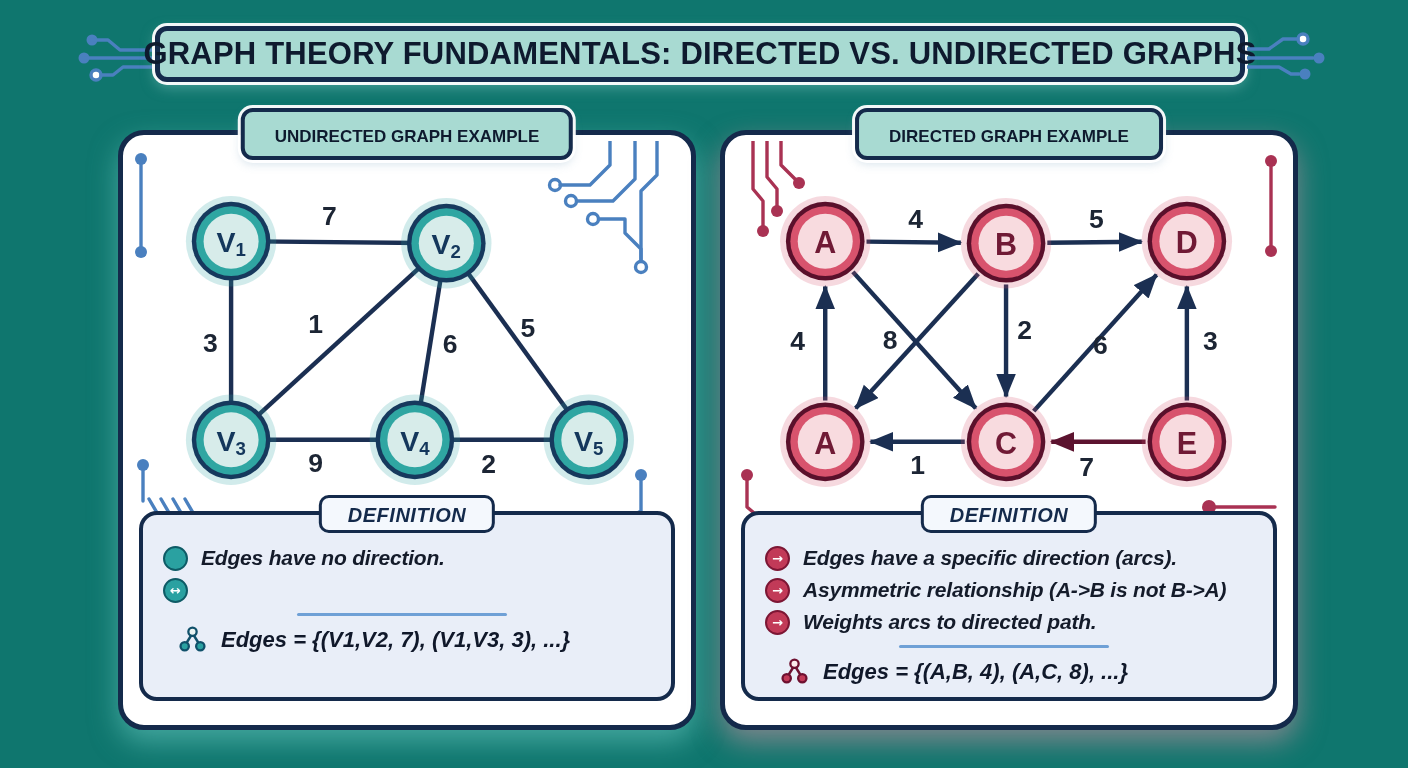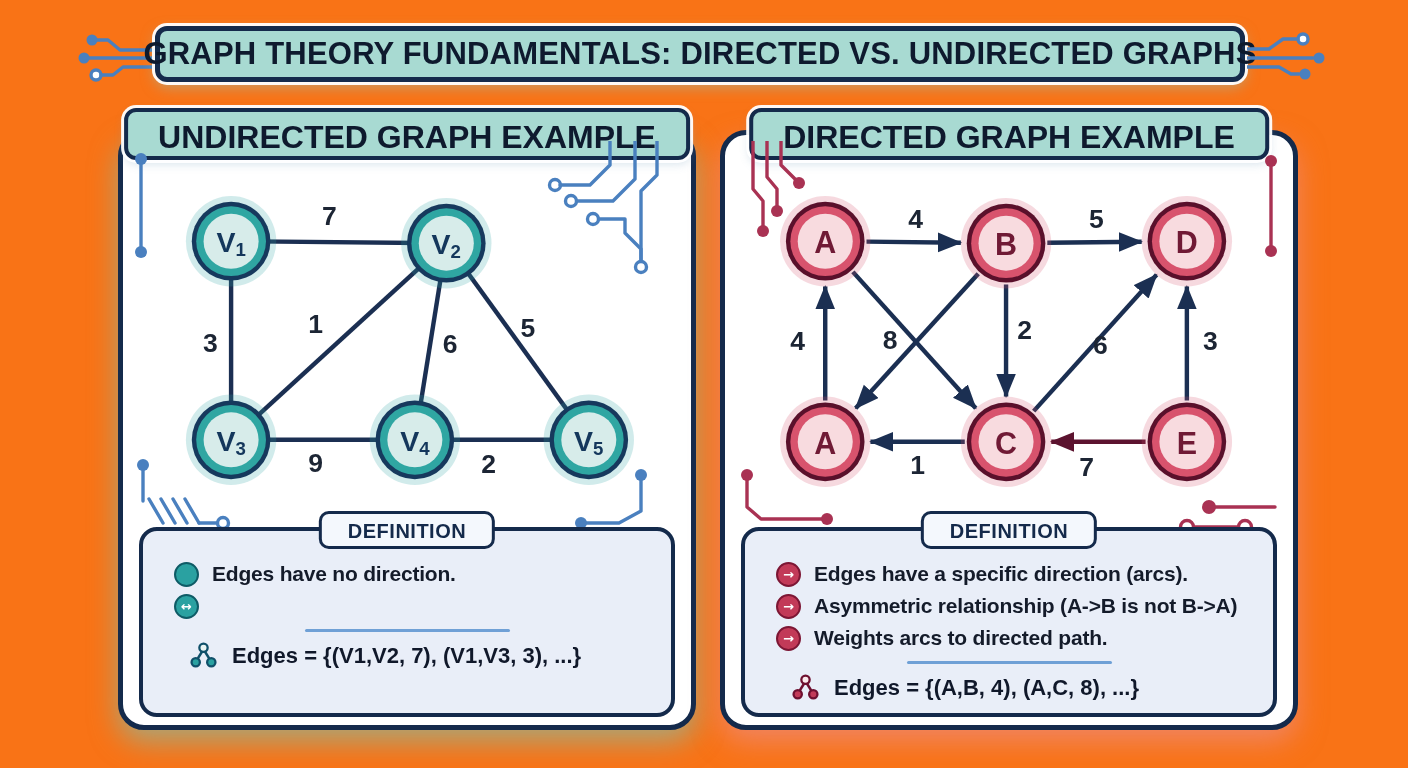--- a/index.html
+++ b/index.html
@@ -1,16 +1,16 @@
 <!DOCTYPE html>
 <html><head>
 <meta charset="utf-8">
 <style>
   html,body{margin:0;padding:0;background:#fff;}
-  .page{position:relative;width:1408px;height:768px;background:#f97316;overflow:hidden;
+  .page{position:relative;width:1408px;height:768px;background:#0f766e;overflow:hidden;
         font-family:"Liberation Sans",sans-serif;color:#10182a;}
 
   
   .title-banner{position:absolute;left:155px;top:26px;width:1090px;height:56px;box-sizing:border-box;
     background:#a8dad2;border:5px solid #142a4b;border-radius:12px;
     display:flex;align-items:center;justify-content:center;
     box-shadow:0 0 0 3px rgba(255,255,255,.95),0 5px 14px rgba(140,205,200,.5);}
   .title-banner span{font-size:31px;font-weight:bold;color:#0e1a2e;letter-spacing:.2px;white-space:nowrap;}
 
   .deco{position:absolute;}
@@ -23,32 +23,32 @@
   .red .open{fill:#fff;stroke:#a93253;stroke-width:3.4;}
 
   
   .panel{position:absolute;top:130px;width:578px;height:600px;box-sizing:border-box;background:#fff;
     border:5px solid #142a4b;border-radius:26px;}
   .panel-undirected{left:118px;box-shadow:0 12px 28px rgba(110,205,197,.55);}
   .panel-directed{left:720px;box-shadow:0 12px 28px rgba(233,150,170,.5);}
   .panel-header{position:absolute;top:-27px;left:50%;transform:translateX(-50%);
     height:52px;line-height:50px;padding:0 30px;box-sizing:border-box;white-space:nowrap;
     background:#a8dad2;border:4.5px solid #142a4b;border-radius:12px;
-    font-size:32px;font-weight:bold;color:#0e1a2e;
+    font-size:17px;font-weight:bold;color:#0e1a2e;
     box-shadow:0 0 0 3px rgba(255,255,255,.95),0 4px 10px rgba(120,160,190,.3);}
   .graph-svg{position:absolute;left:0;top:0;width:568px;height:590px;}
 
   
-  .defbox{position:absolute;left:16px;right:16px;bottom:8px;height:190px;box-sizing:border-box;
-    background:#e9eef8;border:4.5px solid #142a4b;border-radius:18px;}
+  .defbox{position:absolute;left:16px;right:16px;bottom:24px;height:190px;box-sizing:border-box;
+    background:#e9eef8;border:4.5px solid #142a4b;border-radius:18px;font-style:italic;}
   .defheader{position:absolute;top:-20px;left:50%;transform:translateX(-50%);
     height:38px;line-height:34px;padding:0 26px;box-sizing:border-box;
     background:#f4f8fd;border:3.5px solid #142a4b;border-radius:10px;
     font-size:20px;font-weight:bold;color:#142a4b;letter-spacing:.5px;white-space:nowrap;}
-  .defrows{padding:27px 10px 0 31px;display:flex;flex-direction:column;}
+  .defrows{padding:27px 10px 0 20px;display:flex;flex-direction:column;}
   .defrow{display:flex;align-items:center;gap:13px;height:32px;}
   .defrow .txt{font-size:21px;font-weight:bold;color:#141b2a;letter-spacing:-.2px;white-space:nowrap;}
   .bullet{width:25px;height:25px;border-radius:50%;box-sizing:border-box;flex:0 0 25px;
     display:flex;align-items:center;justify-content:center;
     font-family:"DejaVu Sans",sans-serif;font-size:13px;font-weight:bold;color:#fff;}
   .bullet.teal{background:#2aa1a1;border:2.5px solid #0e5b66;}
   .bullet.crimson{background:#c23a58;border:2.5px solid #7c1634;}
   .sep{height:3px;background:#6fa0d6;width:42%;margin:7px 0 5px 27%;border-radius:2px;}
   .edgesrow{display:flex;align-items:center;gap:15px;margin:5px 0 0 16px;}
   .edgesrow .txt{font-size:22px;font-weight:bold;color:#10182a;white-space:nowrap;}

